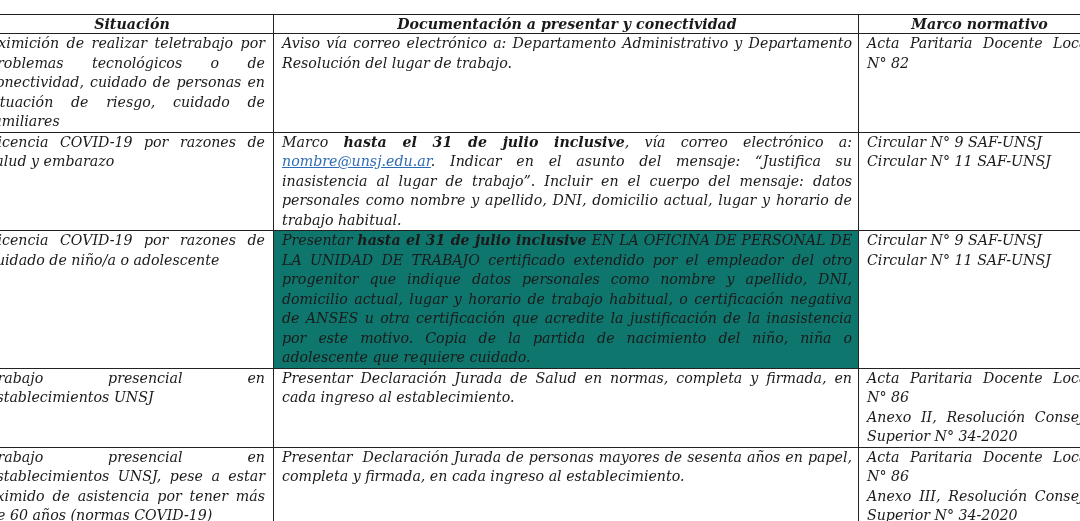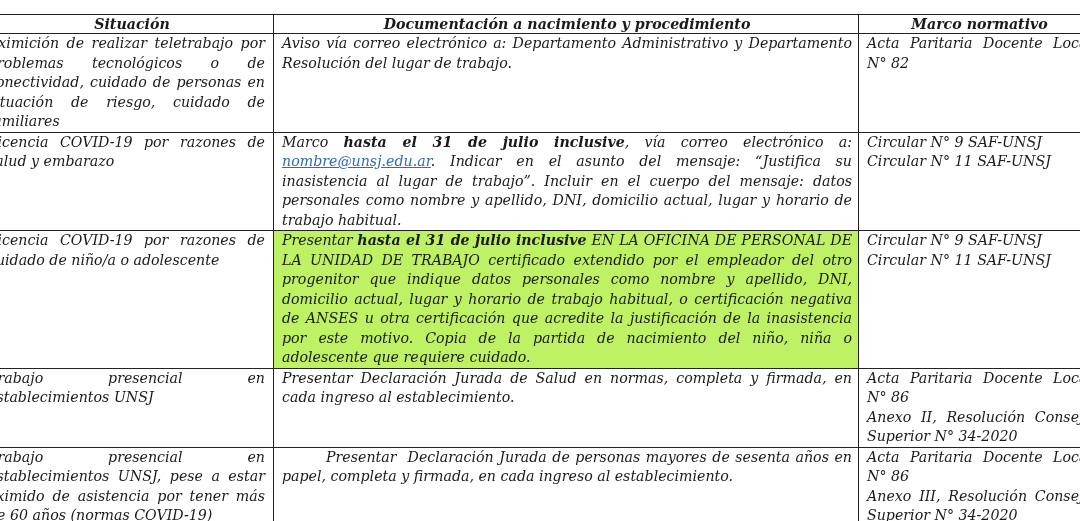--- a/index.html
+++ b/index.html
@@ -53,21 +53,21 @@
       line-height: 18px;
     }
     .sit-cell {
       padding-left: 0 !important;
       padding-right: 8px !important;
     }
     .sit-inner {
       margin-left: -1px;
     }
     td.hl {
-      background: #bef264;
+      background: #0f766e;
     }
     a.mail {
       color: #2f6cb5;
       text-decoration: underline;
     }
     .marco-line { display: block; text-align: left; }
     .marco-just { display: block; text-align: justify; }
     b { font-weight: bold; }
     tr.r1 td { height: 97px; }
     tr.r2 td { height: 97px; }
@@ -81,21 +81,21 @@
 <div class="page">
   <table class="doc-table">
     <colgroup>
       <col class="c1">
         <col class="c2">
         <col class="c3">
     </colgroup>
     <thead>
       <tr>
         <th>Situación</th>
-        <th>Documentación a nacimiento y procedimiento</th>
+        <th>Documentación a presentar y conectividad</th>
         <th>Marco normativo</th>
       </tr>
     </thead>
     <tbody>
 
       <tr class="r1">
         <td class="sit-cell">
           <div class="sit-inner">Eximición de realizar teletrabajo por problemas tecnológicos o de conectividad, cuidado de personas en situación de riesgo, cuidado de familiares</div>
         </td>
         <td>
@@ -143,21 +143,21 @@
           <span class="marco-just">Acta Paritaria Docente Local N° 86</span>
           <span class="marco-just">Anexo II, Resolución Consejo Superior N° 34-2020</span>
         </td>
       </tr>
 
       <tr class="r5">
         <td class="sit-cell">
           <div class="sit-inner">Trabajo presencial en establecimientos UNSJ, pese a estar eximido de asistencia por tener más de 60 años (normas COVID-19)</div>
         </td>
         <td>
-          <span style="white-space: pre-wrap; margin-left: 44px;">Presentar  Declaración Jurada de personas mayores de sesenta años en papel, completa y firmada, en cada ingreso al establecimiento.</span>
+          <span style="white-space: pre-wrap;">Presentar  Declaración Jurada de personas mayores de sesenta años en papel, completa y firmada, en cada ingreso al establecimiento.</span>
         </td>
         <td>
           <span class="marco-just">Acta Paritaria Docente Local N° 86</span>
           <span class="marco-just">Anexo III, Resolución Consejo Superior N° 34-2020</span>
         </td>
       </tr>
     </tbody>
   </table>
 </div>
 

